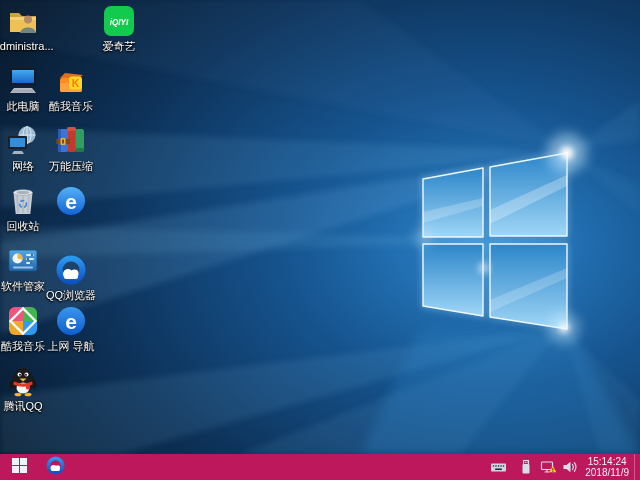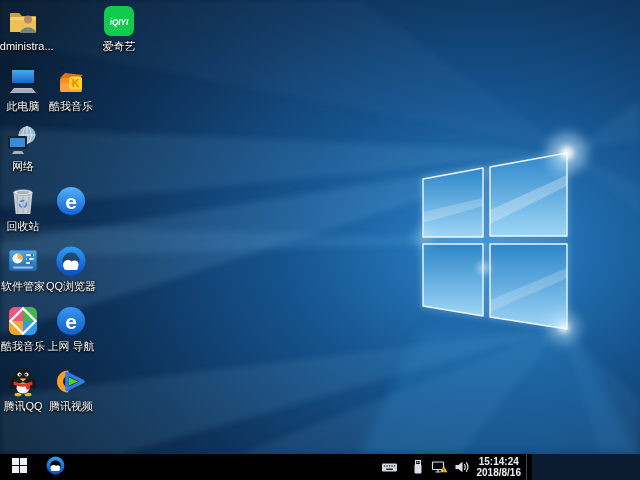--- a/index.html
+++ b/index.html
@@ -14,22 +14,22 @@
   .cell{position:absolute;width:64px;display:flex;flex-direction:column;align-items:center;cursor:pointer;}
   .art{width:34px;height:34px;}
   .art svg{display:block;width:34px;height:34px;}
   .lbl{
     margin-top:2px;font-size:11px;line-height:13px;color:#ffffff;text-align:center;
     max-width:64px;word-break:break-all;
     text-shadow:0 1px 1px #000,0 1px 3px rgba(0,0,0,.9),0 0 2px rgba(0,0,0,.7);
   }
   
   .taskbar{
-    position:absolute;left:0;bottom:0;width:532px;height:26px;
-    background:#000000;display:flex;align-items:stretch;z-index:5;font-weight:bold;
+    position:absolute;left:0;bottom:0;width:640px;height:26px;
+    background:#be185d;display:flex;align-items:stretch;z-index:5;
   }
   .tbtn{background:none;border:none;padding:0;margin:0;display:flex;align-items:center;justify-content:center;cursor:pointer;}
   .start{width:38px;}
   .task-app{width:34px;}
   .tray{margin-left:auto;display:flex;align-items:center;}
   .tray-icon{width:18px;height:16px;display:flex;align-items:center;justify-content:center;margin:0 2px;cursor:pointer;}
   .tray-icon.kb{margin-right:8px;}
   .clock{
     color:#eef3f8;font-size:10px;line-height:11px;text-align:center;
     margin:0 5px 0 4px;cursor:default;white-space:nowrap;
@@ -165,20 +165,36 @@
       <path d="M12.5 11h17M21 2.5v17" stroke="#d6e6f2" stroke-width="1" fill="none"></path>
       <ellipse cx="21" cy="11" rx="4" ry="8.5" fill="none" stroke="#d6e6f2" stroke-width="1"></ellipse>
       <rect x="2" y="12" width="19" height="13" rx="1" fill="#18222e"></rect>
       <rect x="4" y="14" width="15" height="9" fill="#2f8fde"></rect>
       <path d="M8 27h8l2 3H6z" fill="#aab3bc"></path>
     </svg>
       </div>
     <div class="lbl">网络</div>
   </div>
 
+  <div class="cell" style="left:39px;top:124px">
+    <div class="art">
+        <svg viewBox="0 0 34 34">
+      <rect x="13" y="3" width="9" height="25" rx="2" fill="#c23a2e"></rect>
+      <rect x="13" y="3" width="9" height="4" rx="2" fill="#d94f3f"></rect>
+      <rect x="21.5" y="5" width="8.5" height="23" rx="2" fill="#2f9e5f"></rect>
+      <rect x="21.5" y="24" width="8.5" height="4" rx="2" fill="#1f7a46"></rect>
+      <rect x="4" y="5" width="10" height="23" rx="2" fill="#3b74d6"></rect>
+      <rect x="4" y="5" width="3" height="23" fill="#2c5cb4"></rect>
+      <rect x="2.5" y="15" width="13.5" height="5" fill="#7a4a20"></rect>
+      <rect x="6.5" y="14" width="5" height="7" rx="1" fill="#e8b33a"></rect>
+      <rect x="8" y="15.5" width="2" height="4" fill="#7a4a20"></rect>
+    </svg>
+      </div>
+    <div class="lbl">万能压缩</div>
+  </div>
 
   <div class="cell" style="left:-9px;top:184px">
     <div class="art">
         <svg viewBox="0 0 34 34">
       <path d="M7.5 8.5h19l-2.2 21.5H9.7z" fill="#c6ccd3"></path>
       <path d="M11 10.5l1 18.5M17 10.5v18.5M23 10.5l-1 18.5" stroke="#aeb5bd" stroke-width="1.6" opacity=".85"></path>
       <ellipse cx="17" cy="8.5" rx="9.5" ry="2.8" fill="#e7eaee" stroke="#9aa3ab" stroke-width=".6"></ellipse>
       <ellipse cx="17" cy="8.5" rx="6.5" ry="1.7" fill="#aab2ba"></ellipse>
       <circle cx="17" cy="20" r="3.4" fill="none" stroke="#4a86d8" stroke-width="1.6" stroke-dasharray="4.2 2.2"></circle>
     </svg>
@@ -218,21 +234,21 @@
       <rect x="20" y="18" width="6" height="2" rx="1" fill="#dcecf8"></rect>
       <circle cx="26" cy="11" r="1.2" fill="#2d6ca8"></circle>
       <circle cx="22" cy="15" r="1.2" fill="#2d6ca8"></circle>
       <circle cx="25" cy="19" r="1.2" fill="#2d6ca8"></circle>
       <rect x="7" y="22.5" width="20" height="2" rx="1" fill="#bcd8ee" opacity=".8"></rect>
     </svg>
       </div>
     <div class="lbl">软件管家</div>
   </div>
 
-  <div class="cell" style="left:39px;top:244px">
+  <div class="cell" style="left:39px;top:253px">
     <div class="art">
         <svg viewBox="0 0 34 34">
       <defs>
             <linearGradient id="g-qq" x1="0" y1="0" x2="0" y2="1">
         <stop offset="0" stop-color="#2a97f0"></stop>
               <stop offset="1" stop-color="#0c55c8"></stop>
             </linearGradient>
           </defs>
       <circle cx="17" cy="17" r="11.5" fill="none" stroke="url(#g-qq)" stroke-width="6"></circle>
       <g fill="#ffffff">
@@ -295,30 +311,20 @@
       <circle cx="14" cy="10.8" r="1" fill="#111111"></circle>
       <circle cx="20" cy="10.8" r="1" fill="#111111"></circle>
       <path d="M13.5 14.5h7l-3.5 3z" fill="#f8c22a"></path>
       <path d="M8 17.5q9 4 18 0l.8 3q-9.5 4.5-19.6 0z" fill="#e43727"></path>
       <rect x="20" y="19" width="4" height="6.5" rx="1.5" fill="#e43727"></rect>
     </svg>
       </div>
     <div class="lbl">腾讯QQ</div>
   </div>
 
-  <div class="cell" style="left:39px;top:364px">
-    <div class="art">
-        <svg viewBox="0 0 34 34">
-      <path d="M14 6.5A11 11 0 0 0 14 28.5L15.5 24A6.5 6.5 0 0 1 15.5 11Z" fill="#ff9d20"></path>
-      <path d="M13 9.5L29 17.5L13 25.5Z" fill="none" stroke="#2e7de6" stroke-width="3.6" stroke-linejoin="round"></path>
-      <path d="M15 13.5L24 17.5L15 21.5Z" fill="#52d41f"></path>
-    </svg>
-      </div>
-    <div class="lbl">腾讯视频</div>
-  </div>
 
   <div class="taskbar">
 
     <button class="tbtn start">
       <span><svg width="15" height="15" viewBox="0 0 15 15">
         <rect x="0" y="0" width="7" height="7" fill="#eef3f8"></rect>
         <rect x="8" y="0" width="7" height="7" fill="#eef3f8"></rect>
         <rect x="0" y="8" width="7" height="7" fill="#eef3f8"></rect>
         <rect x="8" y="8" width="7" height="7" fill="#eef3f8"></rect>
       </svg></span>
@@ -378,20 +384,20 @@
 
       <div class="tray-icon">
         <svg width="16" height="16" viewBox="0 0 16 16">
           <path d="M1.5 6h3l4-3.2v10.4L4.5 10h-3z" fill="#d8dfe7"></path>
           <path d="M10.5 5.5a4.5 4.5 0 0 1 0 5M12.4 3.7a7.5 7.5 0 0 1 0 8.6" stroke="#d8dfe7" stroke-width="1.2" fill="none" stroke-linecap="round"></path>
         </svg>
       </div>
 
       <div class="clock">
         <div>15:14:24</div>
-        <div>2018/8/16</div>
+        <div>2018/11/9</div>
       </div>
 
       <div class="show-desktop"></div>
     </div>
   </div>
 
 </div>
 
 </body></html>

